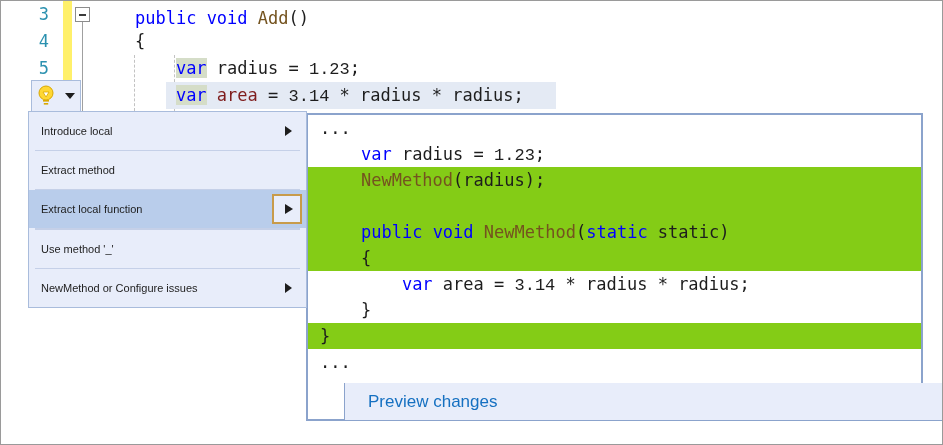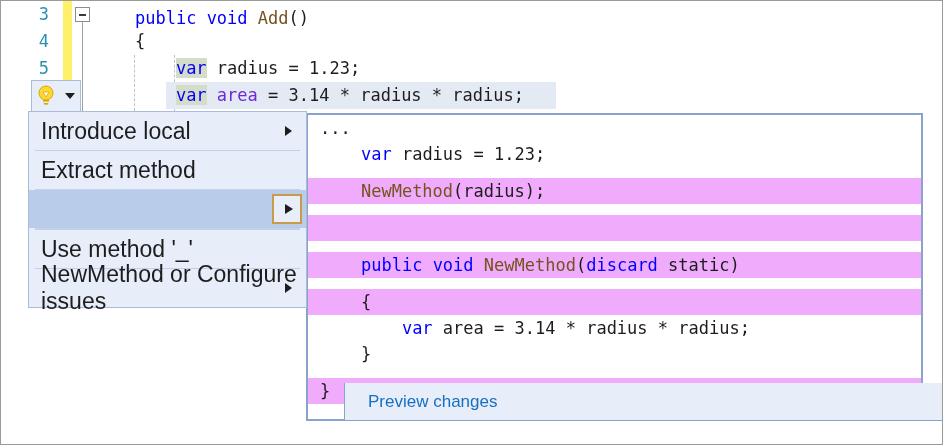--- a/index.html
+++ b/index.html
@@ -86,23 +86,23 @@
     left: 0;
     height: 27px;
     line-height: 27px;
     white-space: pre;
     font-family: "DejaVu Sans Mono", monospace;
     font-size: 17px;
     color: #1d1d1d;
   }
   .kw      { color: #0000ff; }
   .meth    { color: #74531f; }
-  .num     { color: #1d1d1d; }
+  .num     { color: #1d1d1d; font-family: Liberation Mono, monospace; }
   .plain   { color: #1d1d1d; }
-  .unused  { color: #6d28d9; }
+  .unused  { color: #7f1d1d; }
   .hl-var  { background: #d5ddc8; }
   .line6-sel { position: absolute; background: #e4eaf4; height: 27px; }
 
   
   .bulb-btn {
     position: absolute;
     left: 30px;
     top: 79px;
     width: 50px;
     height: 32px;
@@ -132,21 +132,21 @@
     border: 1px solid #a9bcdc;
     box-sizing: border-box;
     z-index: 8;
   }
   .qa-item {
     position: relative;
     height: 38px;
     display: flex;
     align-items: center;
     padding-left: 12px;
-    font-size: 23px;
+    font-size: 11px;
     color: #1d1d1d;
     box-sizing: border-box;
   }
   .qa-item.selected { background: #b8cceace; background-color: #b9cdeb; }
   .qa-sep {
     height: 1px;
     background: #c5d0e8;
     margin: 0 6px;
   }
   .qa-arrow {
@@ -193,21 +193,21 @@
   .pv-line {
     position: relative;
     height: 26px;
     line-height: 26px;
     white-space: pre;
     font-family: "DejaVu Sans Mono", monospace;
     font-size: 17px;
     color: #1d1d1d;
     padding-left: 12px;
   }
-  .pv-line.added { background: #f0abfc; margin-top: 11px; }
+  .pv-line.added { background: #84cc16; }
 
   .preview-footer {
     position: absolute;
     left: 305px;
     top: 382px;
     width: 617px;
     height: 38px;
     background: #e8edfa;
     border: 1px solid #8ba3cc;
     border-top: none;
@@ -272,41 +272,42 @@
       <div class="qa-item">
         <span>Introduce local</span>
         <span class="qa-arrow"></span>
       </div>
       <div class="qa-sep"></div>
       <div class="qa-item">
         <span>Extract method</span>
       </div>
       <div class="qa-sep"></div>
       <div class="qa-item selected">
+        <span>Extract local function</span>
         <span class="qa-arrow-box"></span>
       </div>
       <div class="qa-sep"></div>
       <div class="qa-sep"></div>
       <div class="qa-item">
         <span>Use method '_'</span>
       </div>
       <div class="qa-sep"></div>
       <div class="qa-item">
         <span>NewMethod or Configure issues</span>
         <span class="qa-arrow"></span>
       </div>
     </div>
 
   <div class="preview-panel">
     <div id="preview-lines">
         <div class="pv-line"><span class="plain">...</span></div>
         <div class="pv-line"><span class="plain">    </span><span class="kw">var</span><span class="plain"> radius = </span><span class="num">1.23</span><span class="plain">;</span></div>
         <div class="pv-line added"><span class="plain">    </span><span class="meth">NewMethod</span><span class="plain">(radius);</span></div>
         <div class="pv-line added">&nbsp;</div>
-        <div class="pv-line added"><span class="plain">    </span><span class="kw">public</span><span class="plain"> </span><span class="kw">void</span><span class="plain"> </span><span class="meth">NewMethod</span><span class="plain">(</span><span class="kw">discard</span><span class="plain"> static)</span></div>
+        <div class="pv-line added"><span class="plain">    </span><span class="kw">public</span><span class="plain"> </span><span class="kw">void</span><span class="plain"> </span><span class="meth">NewMethod</span><span class="plain">(</span><span class="kw">static</span><span class="plain"> static)</span></div>
         <div class="pv-line added"><span class="plain">    {</span></div>
         <div class="pv-line"><span class="plain">        </span><span class="kw">var</span><span class="plain"> area = </span><span class="num">3.14</span><span class="plain"> * radius * radius;</span></div>
         <div class="pv-line"><span class="plain">    }</span></div>
         <div class="pv-line added"><span class="plain">}</span></div>
         <div class="pv-line"><span class="plain">...</span></div>
       </div>
   </div>
 
   <div class="preview-footer">
     <span class="preview-link">Preview changes</span>

